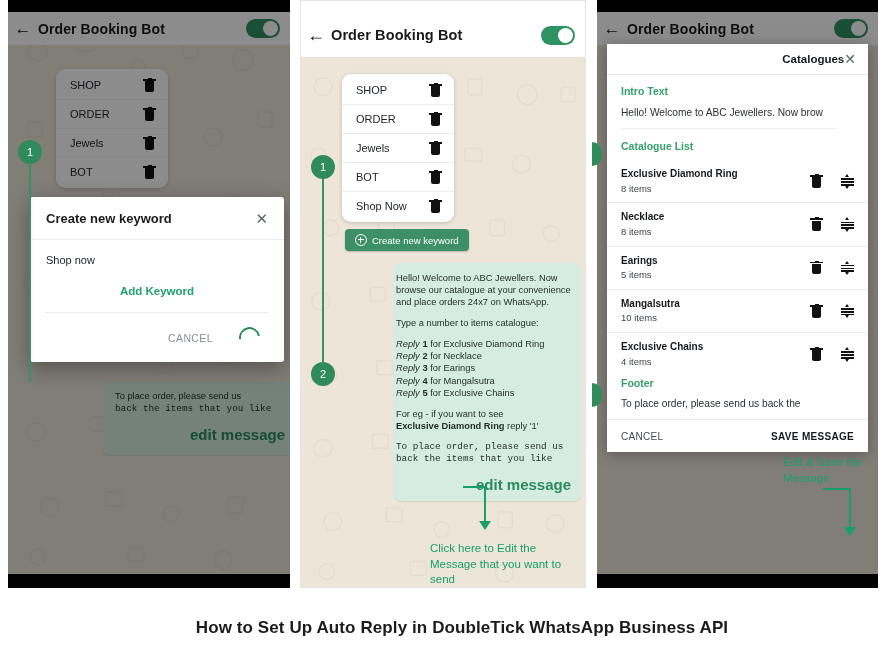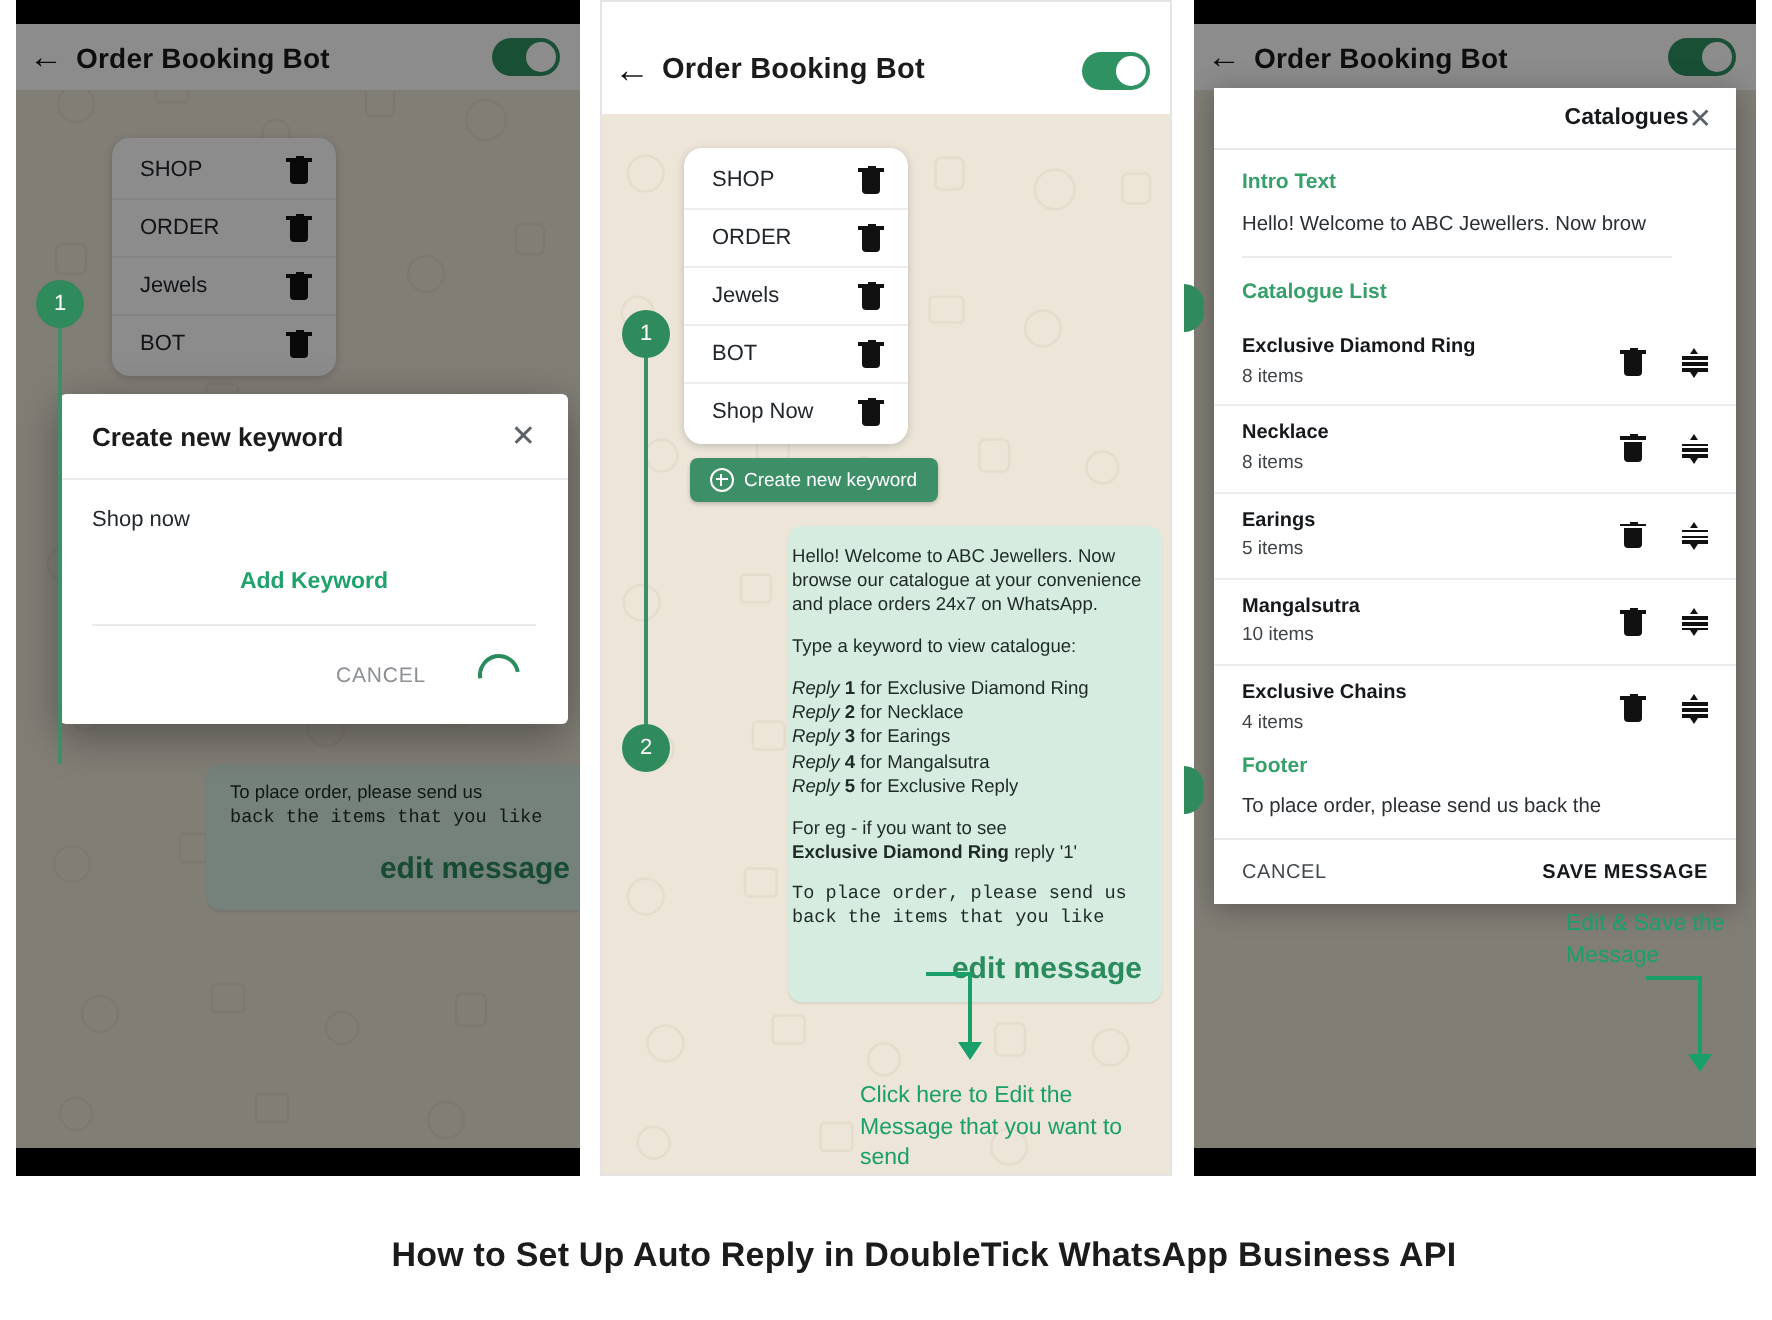--- a/index.html
+++ b/index.html
@@ -325,27 +325,27 @@
         </div>
       </div>
 
       <div class="createbtn" style="left:44px;top:228px;">
         <span class="plusicon"></span>
         <span>Create new keyword</span>
       </div>
 
       <div class="bubble" style="left:93px;top:262px;width:175px;">
         <p>Hello! Welcome to ABC Jewellers. Now browse our catalogue at your convenience and place orders 24x7 on WhatsApp.</p>
-        <p>Type a keyword to view catalogue:</p>
+        <p>Type a number to items catalogue:</p>
         <div class="replies">
           <div><em>Reply</em> <b>1</b> <span>for Exclusive Diamond Ring</span></div>
           <div><em>Reply</em> <b>2</b> <span>for Necklace</span></div>
           <div><em>Reply</em> <b>3</b> <span>for Earings</span></div>
           <div><em>Reply</em> <b>4</b> <span>for Mangalsutra</span></div>
-          <div><em>Reply</em> <b>5</b> <span>for Exclusive Reply</span></div>
+          <div><em>Reply</em> <b>5</b> <span>for Exclusive Chains</span></div>
         </div>
         <p style="margin-bottom:9px;">
           <span>For eg - if you want to see</span><br>
           <b>Exclusive Diamond Ring</b><span> reply '1'</span>
         </p>
         <p>To place order, please send us back the items that you like</p>
         <div class="editmsg">edit message</div>
       </div>
 
       <div class="bottombar" style="height:0;"></div>

